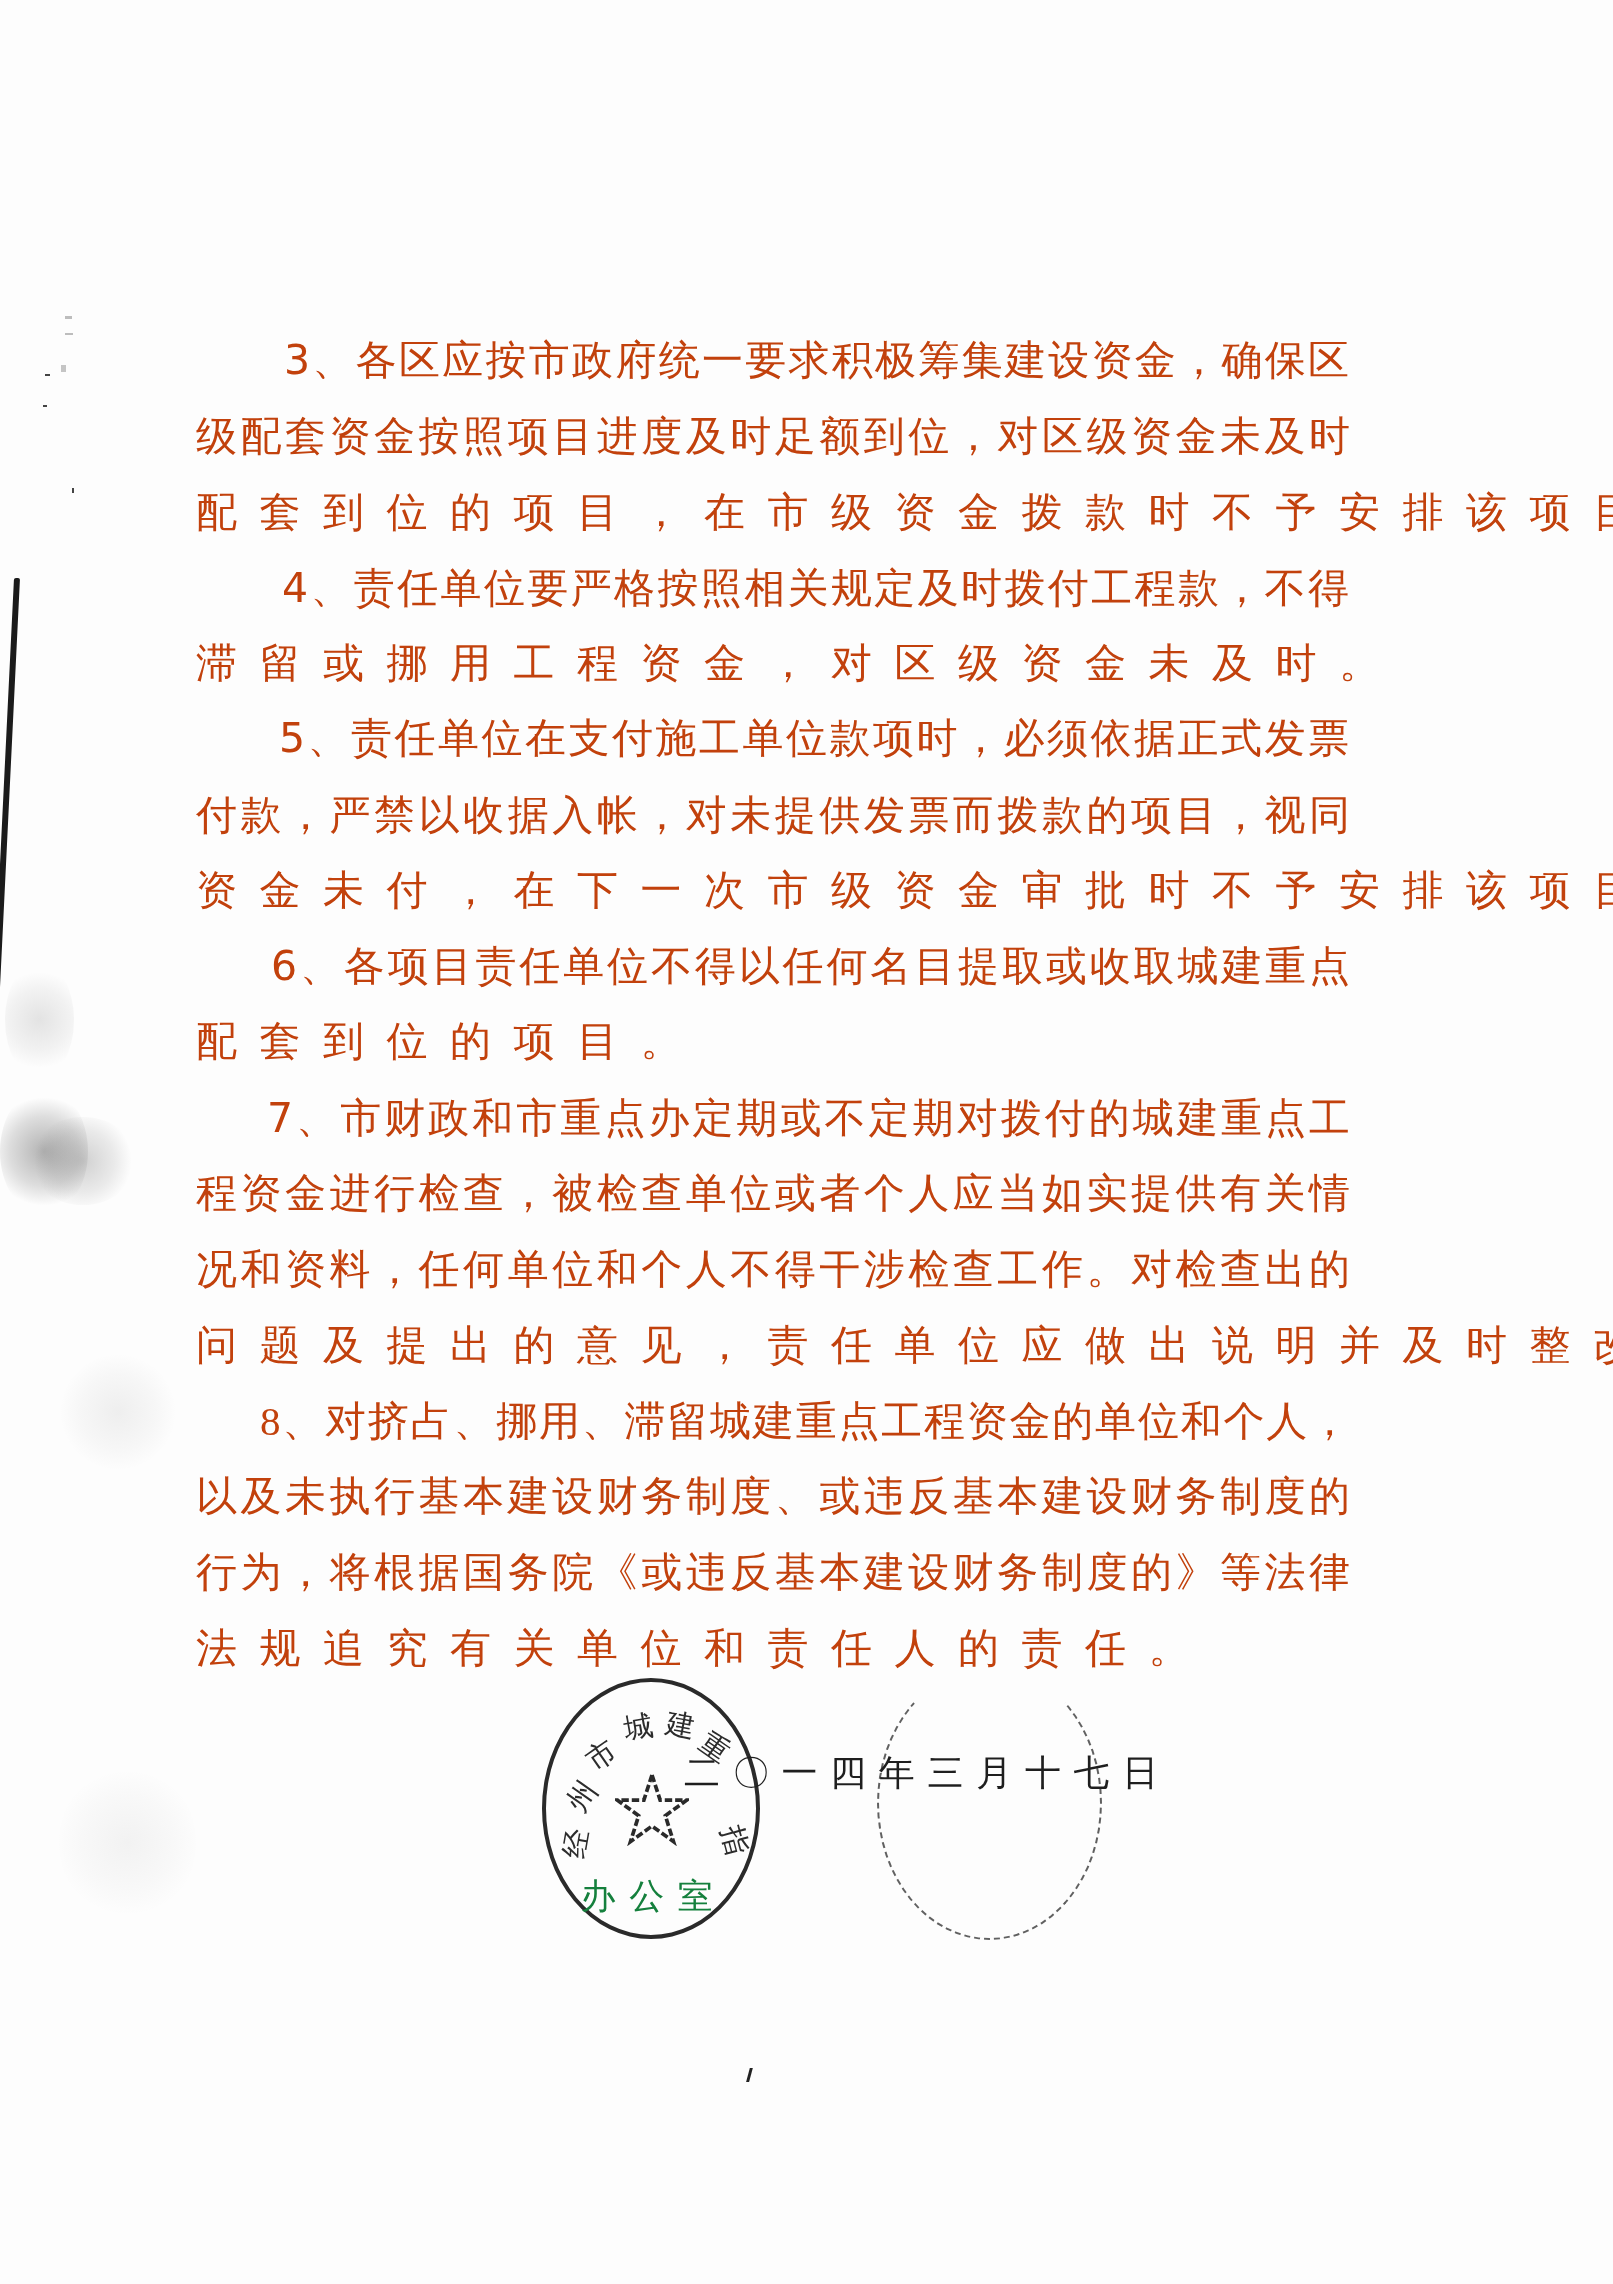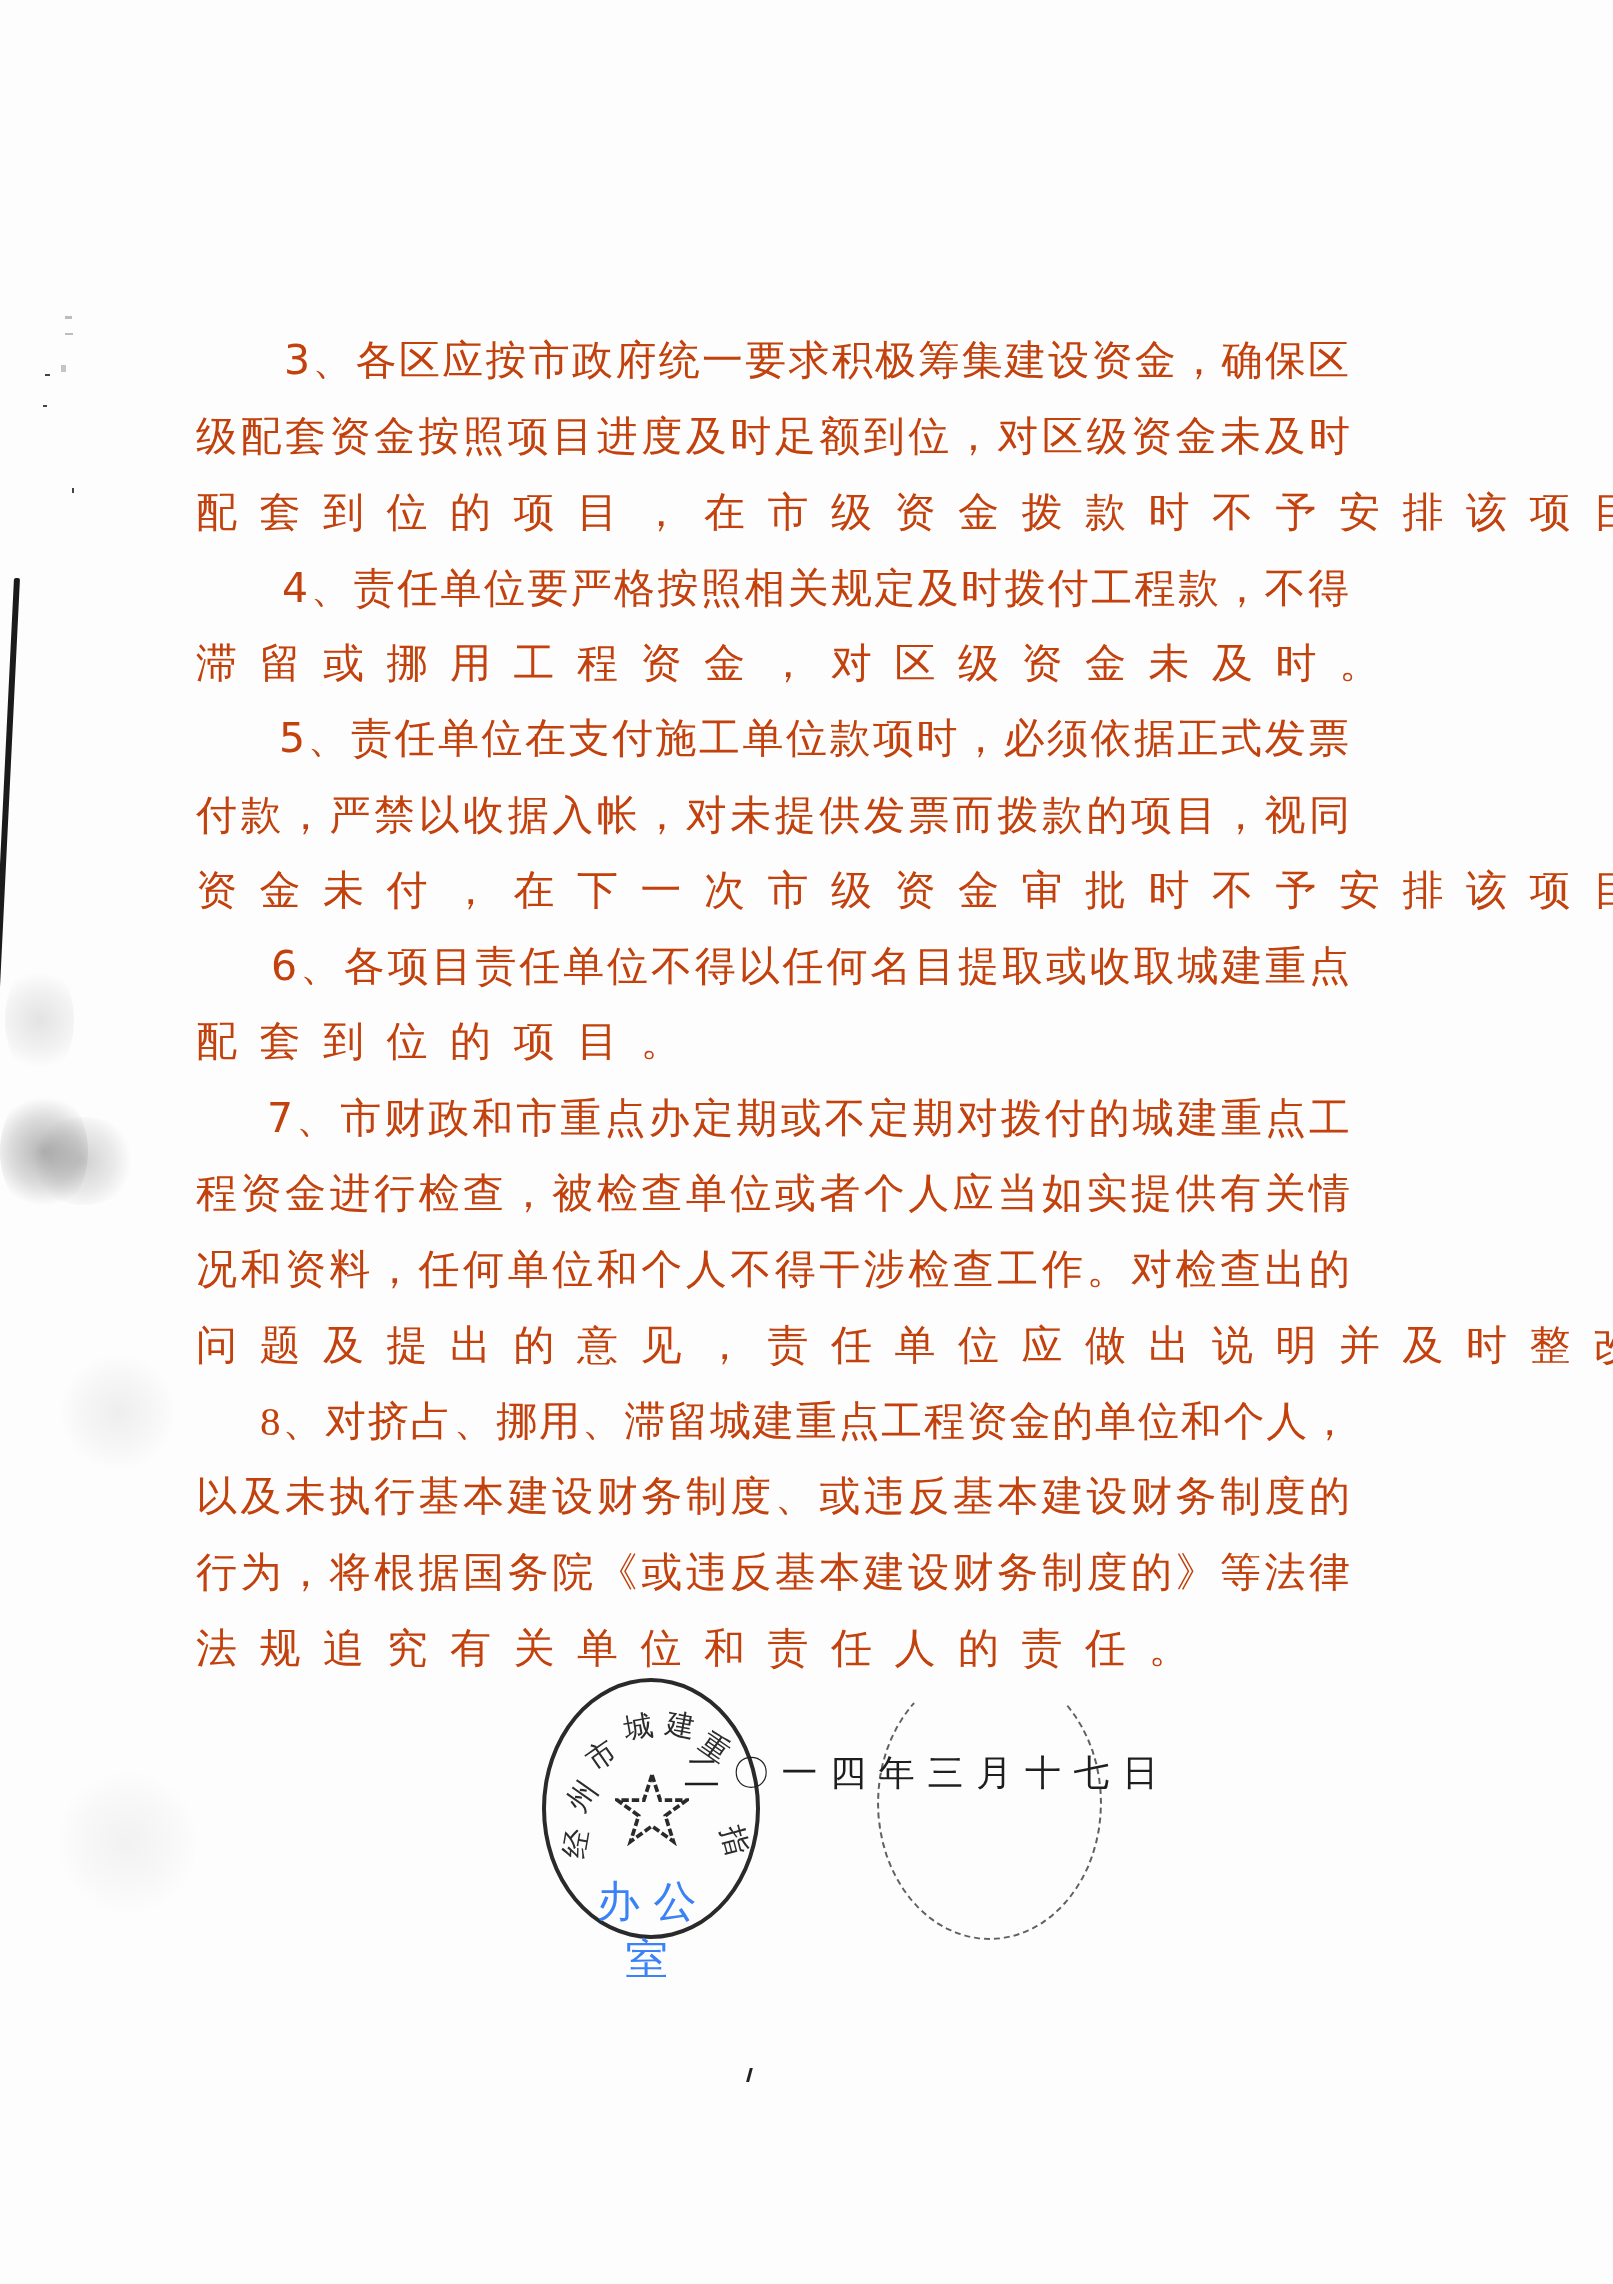--- a/index.html
+++ b/index.html
@@ -87,23 +87,23 @@
       line-height: 33px;
       text-align: center;
     }
     .seal-bottom {
       position: absolute;
       left: 29px;
       top: 191px;
       width: 157px;
       text-align: center;
       font-family: Liberation Serif, serif;
-      font-size: 43px;
+      font-size: 35px;
       letter-spacing: 13.7px;
-      color: #3b82f6;
+      color: #15803d;
     }
     .seal-star {
       position: absolute;
       left: 69px;
       top: 90px;
       width: 74px;
       height: 74px;
     }
     .faint-seal {
       position: absolute;

